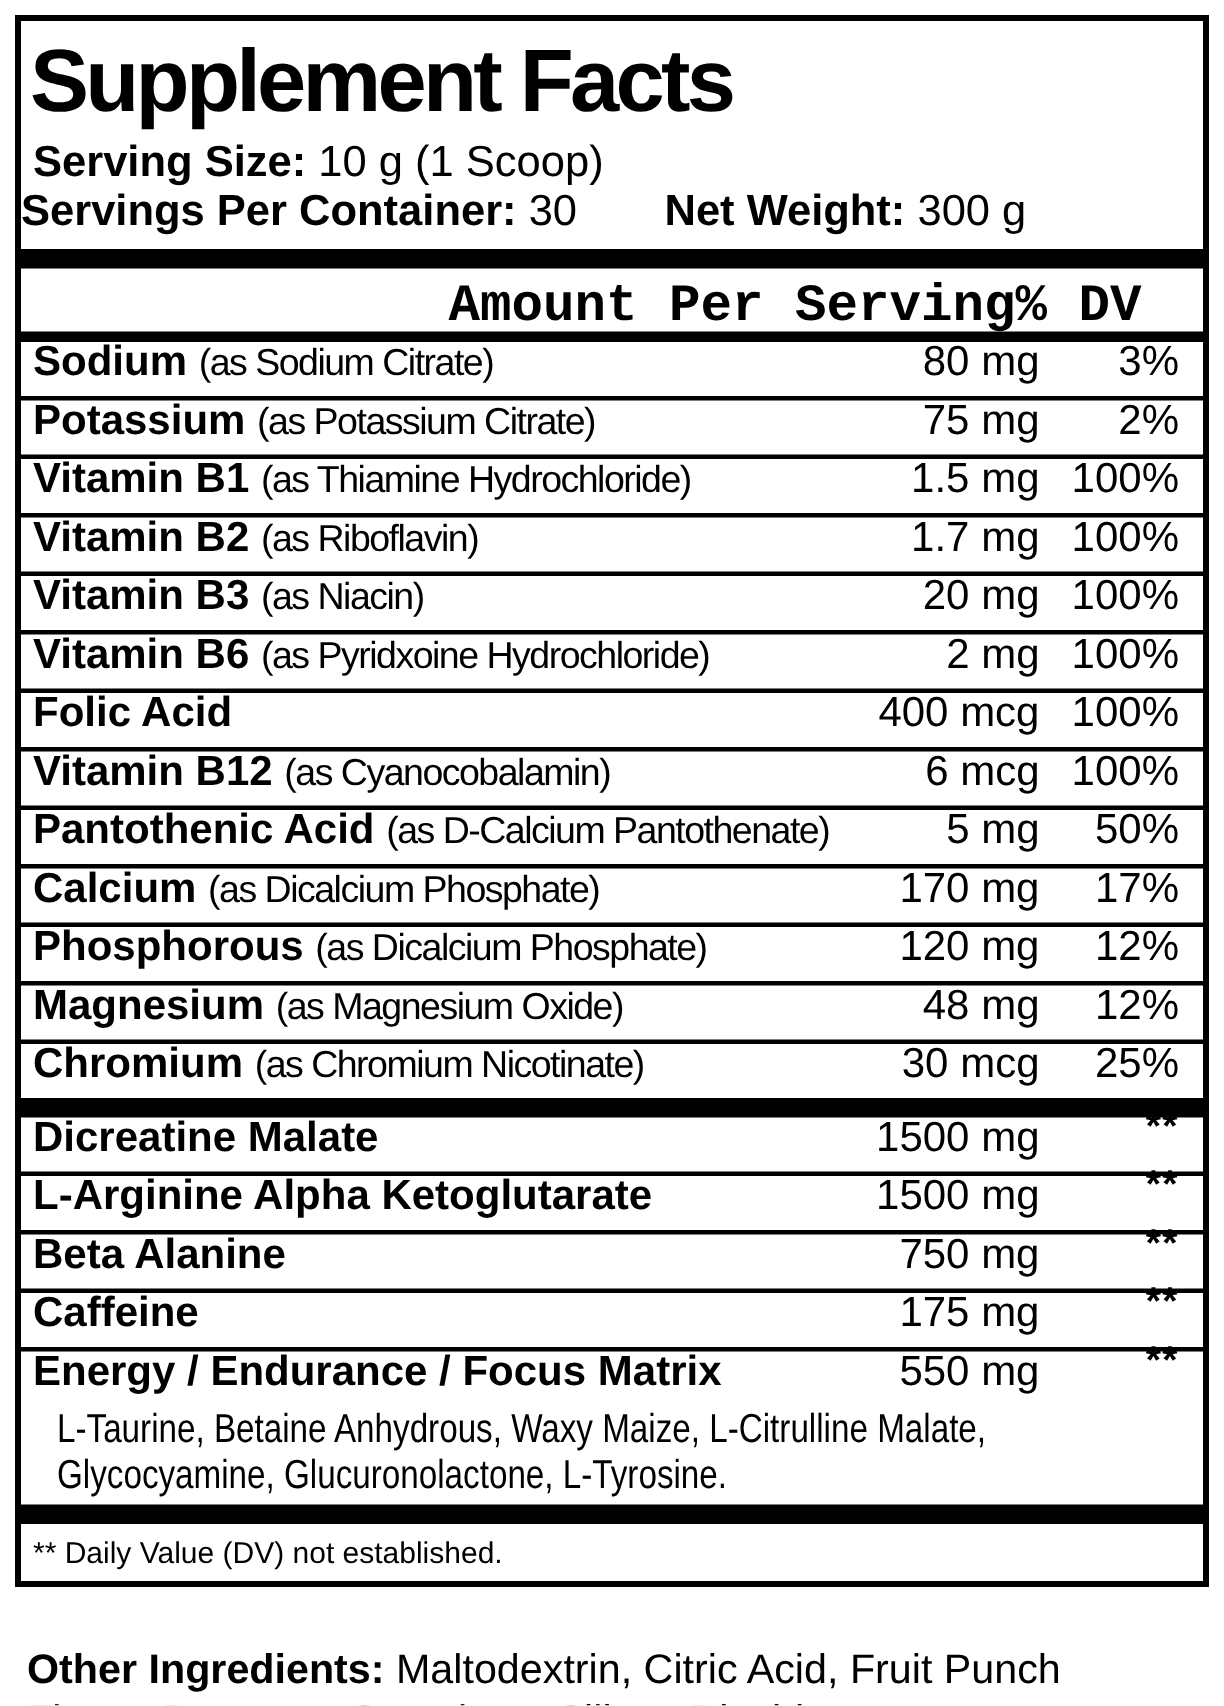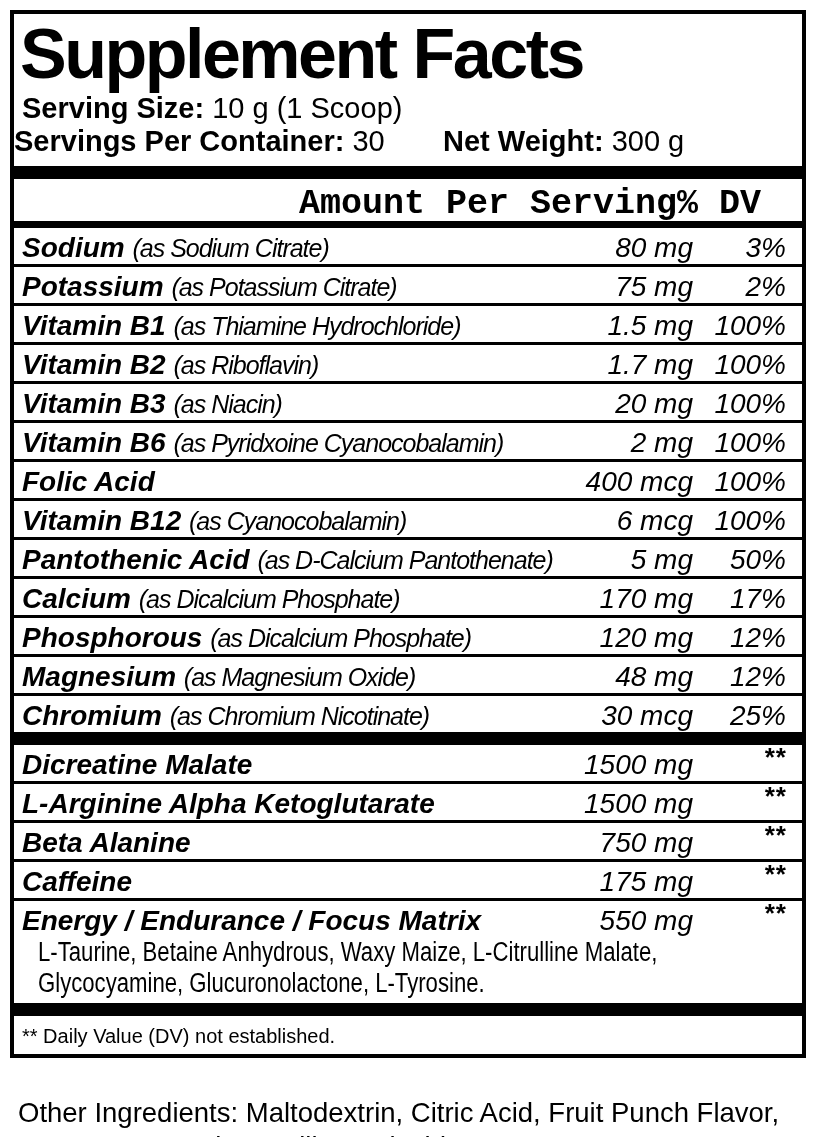--- a/index.html
+++ b/index.html
@@ -24,21 +24,21 @@
     left: 10px;
     top: 10px;
     width: 788px;   
     height: 1040px;
     border: 4px solid #000;
     background: #fff;
     box-sizing: content-box;
   }
   .panel-title {
     margin: 2px 0 0 6px;
-    font-size: 70px;
+    font-size: 59px;
     font-weight: bold;
     letter-spacing: -2.5px;
     line-height: 76px;
     white-space: nowrap;
   }
   .serving-line {
     margin-left: 8px;
     font-size: 29px;
     line-height: 32px;
     white-space: nowrap;
@@ -81,23 +81,22 @@
   .row {
     border-bottom: 3px solid #000;
     padding: 0 16px 0 8px;
   }
   .row.no-border { border-bottom: none; }
   .row .line {
     display: grid;
     grid-template-columns: 1fr 140px 93px;
     align-items: baseline;
     height: 36px;
-    line-height: 39px;
+    line-height: 26px;
     white-space: nowrap;
-    font-style: italic;
   }
   .name-cell { font-size: 28px; overflow: visible; }
   .name-cell b { font-weight: bold; }
   .detail {
     font-size: 25px;
     letter-spacing: -1px;
   }
   .amt {
     text-align: right;
     font-size: 28px;
@@ -128,21 +127,21 @@
     line-height: 34px;
   }
   .other-ingredients {
     position: absolute;
     left: 18px;
     top: 1068px;
     width: 772px;
     font-size: 27.5px;
     line-height: 34px;
   }
-  .other-ingredients b { font-weight: normal; }
+  .other-ingredients b { font-weight: bold; }
 </style>
 </head>
 <body>
 
 <div class="page">
 
   <div class="panel">
 
     <div class="panel-title">Supplement Facts</div>
 
@@ -201,21 +200,21 @@
         </div>
         <div class="row">
           <div class="line">
             <span class="name-cell"><b>Vitamin B3</b> <span class="detail">(as Niacin)</span></span>
             <span class="amt">20 mg</span>
             <span class="dv">100%</span>
           </div>
         </div>
         <div class="row">
           <div class="line">
-            <span class="name-cell"><b>Vitamin B6</b> <span class="detail">(as Pyridxoine Cyanocobalamin)</span></span>
+            <span class="name-cell"><b>Vitamin B6</b> <span class="detail">(as Pyridxoine Hydrochloride)</span></span>
             <span class="amt">2 mg</span>
             <span class="dv">100%</span>
           </div>
         </div>
         <div class="row">
           <div class="line">
             <span class="name-cell"><b>Folic Acid</b></span>
             <span class="amt">400 mcg</span>
             <span class="dv">100%</span>
           </div>

